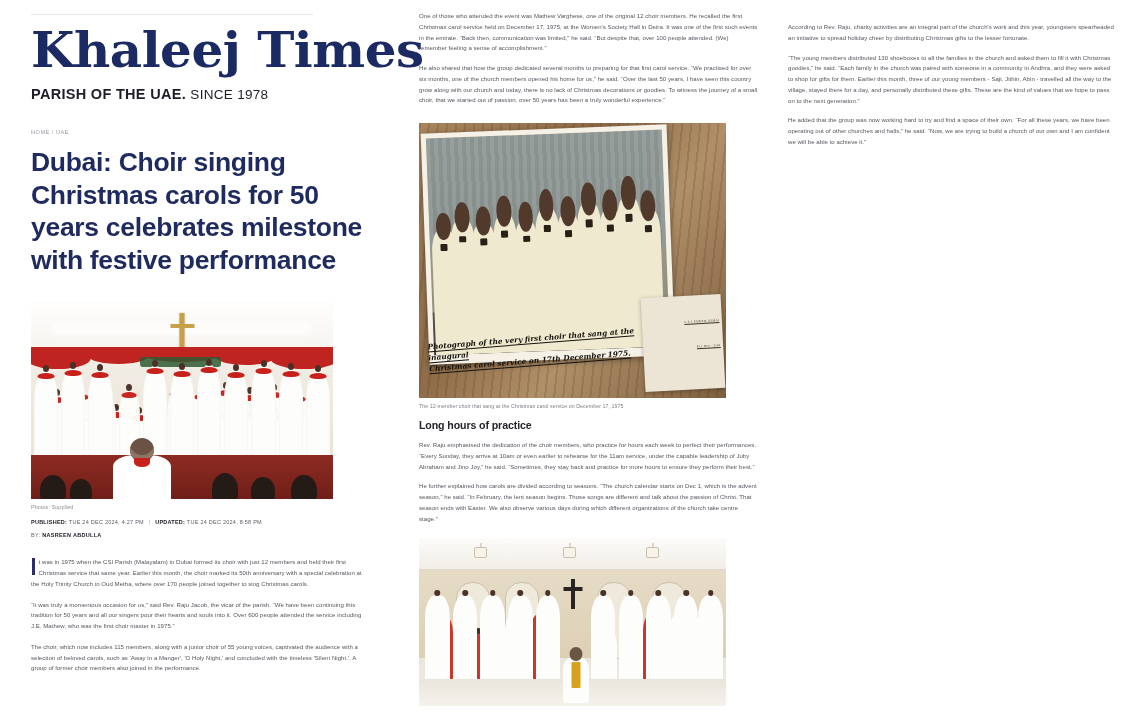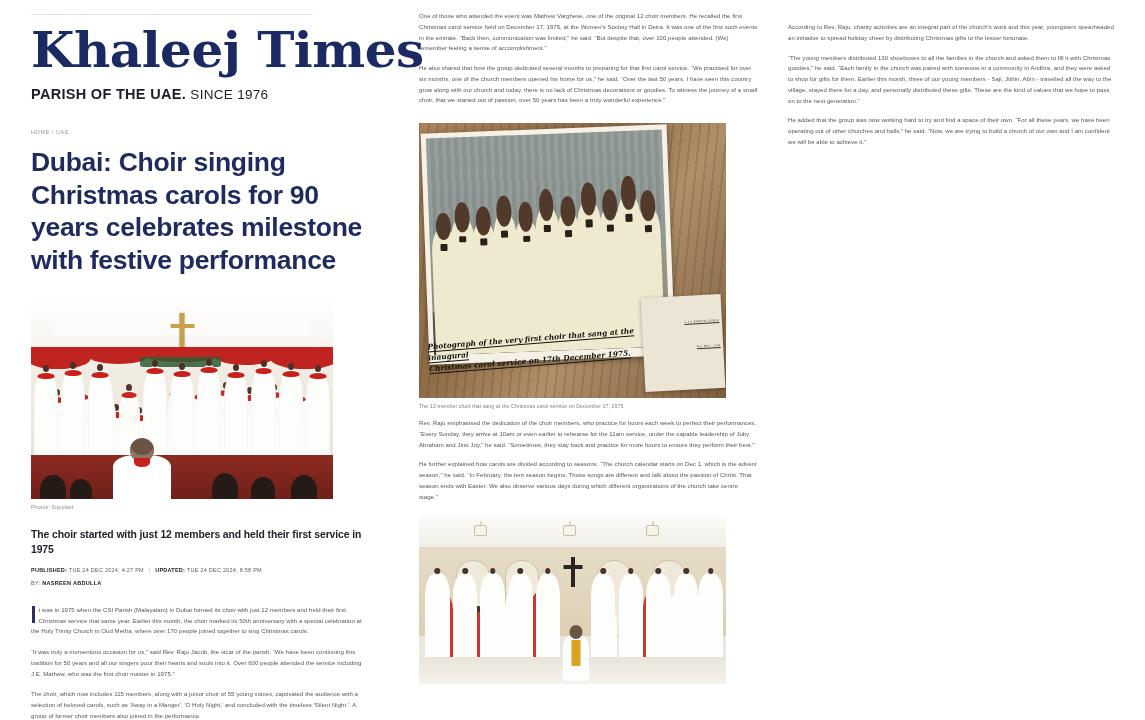--- a/index.html
+++ b/index.html
@@ -391,31 +391,31 @@
 <div class="page">
 
   <div class="col-left">
 
     <div class="top-rule"></div>
 
     <div class="masthead">
       <div class="mast-title">Khaleej Times</div>
       <div class="mast-sub">
         <b>PARISH OF THE UAE.</b>
-        <span>SINCE 1976</span>
+        <span>SINCE 1978</span>
       </div>
     </div>
 
     <div class="breadcrumb">
       <a href="#">HOME</a>
       <span>/</span>
       <a href="#">UAE</a>
     </div>
 
-    <h1 class="headline">Dubai: Choir singing Christmas carols for 90 years celebrates milestone with festive performance</h1>
+    <h1 class="headline">Dubai: Choir singing Christmas carols for 50 years celebrates milestone with festive performance</h1>
 
     <div class="hero ph-choir">
       <div class="wall"></div>
       <div class="ceil"></div>
       <div class="cross"></div>
       <div class="band"></div>
       <div class="drape">
         <i></i>
           <i></i>
           <i></i>
@@ -467,21 +467,20 @@
       <span class="aud" style="left:3%;  width:26px; height:30px;"></span>
       <span class="aud" style="left:13%; width:22px; height:26px;"></span>
       <span class="aud" style="left:60%; width:26px; height:32px;"></span>
       <span class="aud" style="left:73%; width:24px; height:28px;"></span>
       <span class="aud" style="left:86%; width:26px; height:30px;"></span>
       <span class="hidden-acc">Large choir in white robes with red stoles singing in church beneath a gold cross</span>
     </div>
 
     <div class="credit">Photos: Supplied</div>
 
-    <h2 class="subhead">The choir started with just 12 members and held their first service in 1975</h2>
 
     <div class="meta">
       <b>PUBLISHED:</b>
       <span>TUE 24 DEC 2024, 4:27 PM</span>
       <span class="sep">|</span>
       <b>UPDATED:</b>
       <span>TUE 24 DEC 2024, 8:58 PM</span>
     </div>
 
     <div class="byline">
@@ -526,20 +525,21 @@
         <span class="slipline" style="top:52%;">P.O. Box - 2166</span>
       </div>
       <div class="handwriting">
         <div>Photograph of the very first choir that sang at the inaugural</div>
         <div>Christmas carol service on 17th December 1975.</div>
       </div>
     </div>
 
     <div class="figcap">The 12-member choir that sang at the Christmas carol service on December 17, 1975</div>
 
+    <h2 class="section">Long hours of practice</h2>
     <p class="body">Rev. Raju emphasised the dedication of the choir members, who practice for hours each week to perfect their performances. “Every Sunday, they arrive at 10am or even earlier to rehearse for the 11am service, under the capable leadership of Juby Abraham and Jino Joy,” he said. “Sometimes, they stay back and practice for more hours to ensure they perform their best.”</p>
     <p class="body">He further explained how carols are divided according to seasons. “The church calendar starts on Dec 1, which is the advent season,” he said. “In February, the lent season begins. Those songs are different and talk about the passion of Christ. That season ends with Easter. We also observe various days during which different organizations of the church take centre stage.”</p>
 
     <div class="hero ph-group" style="margin-top:14px; width:307px; height:168px;">
       <div class="hall"></div>
       <div class="ceiling"></div>
       <span class="lamp" style="left:18%;"></span>
       <span class="lamp" style="left:47%;"></span>
       <span class="lamp" style="left:74%;"></span>
       <div class="backwall"></div>

